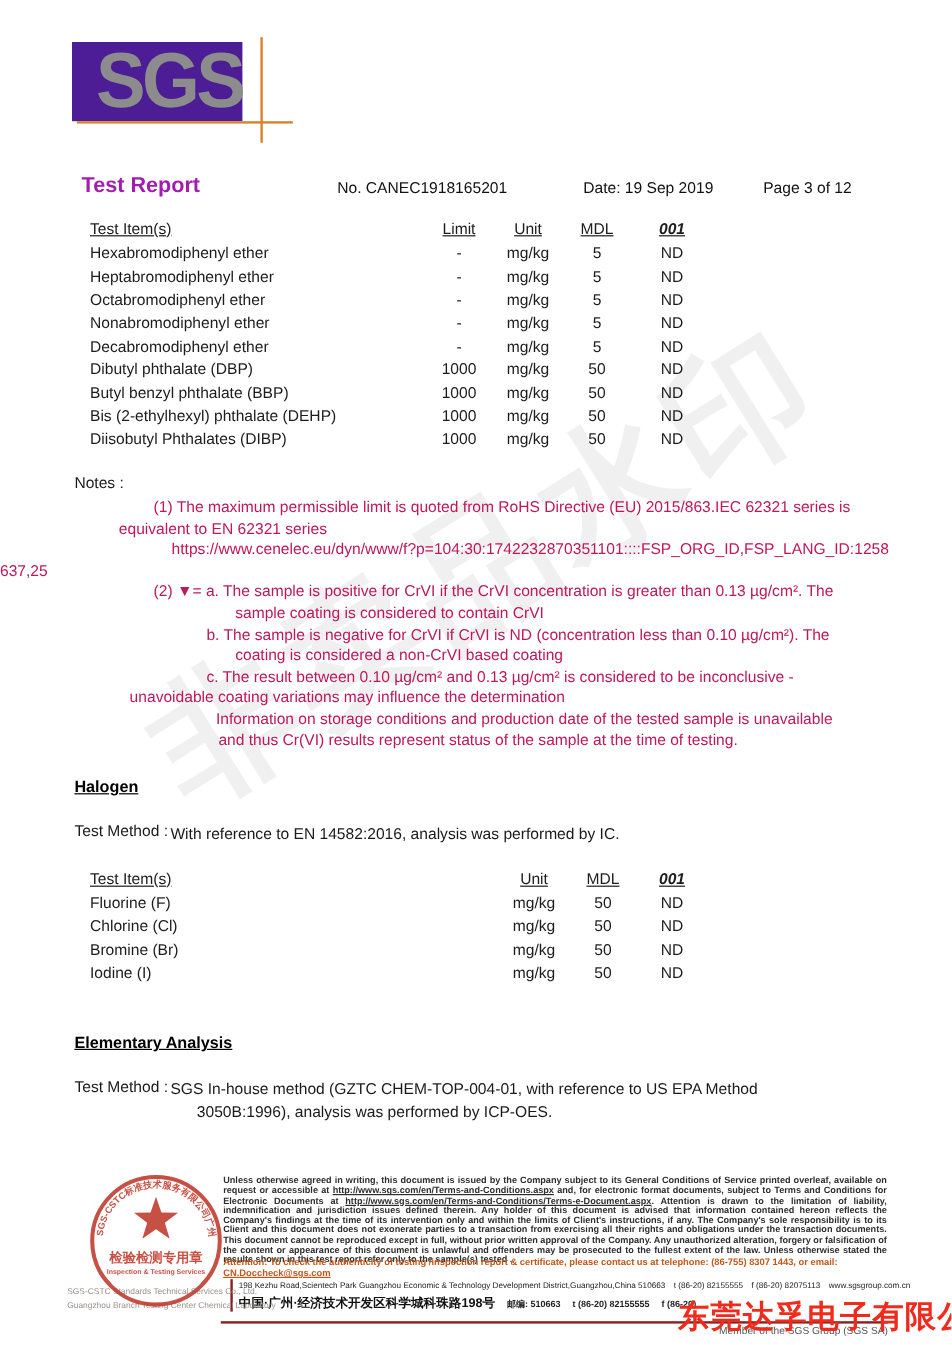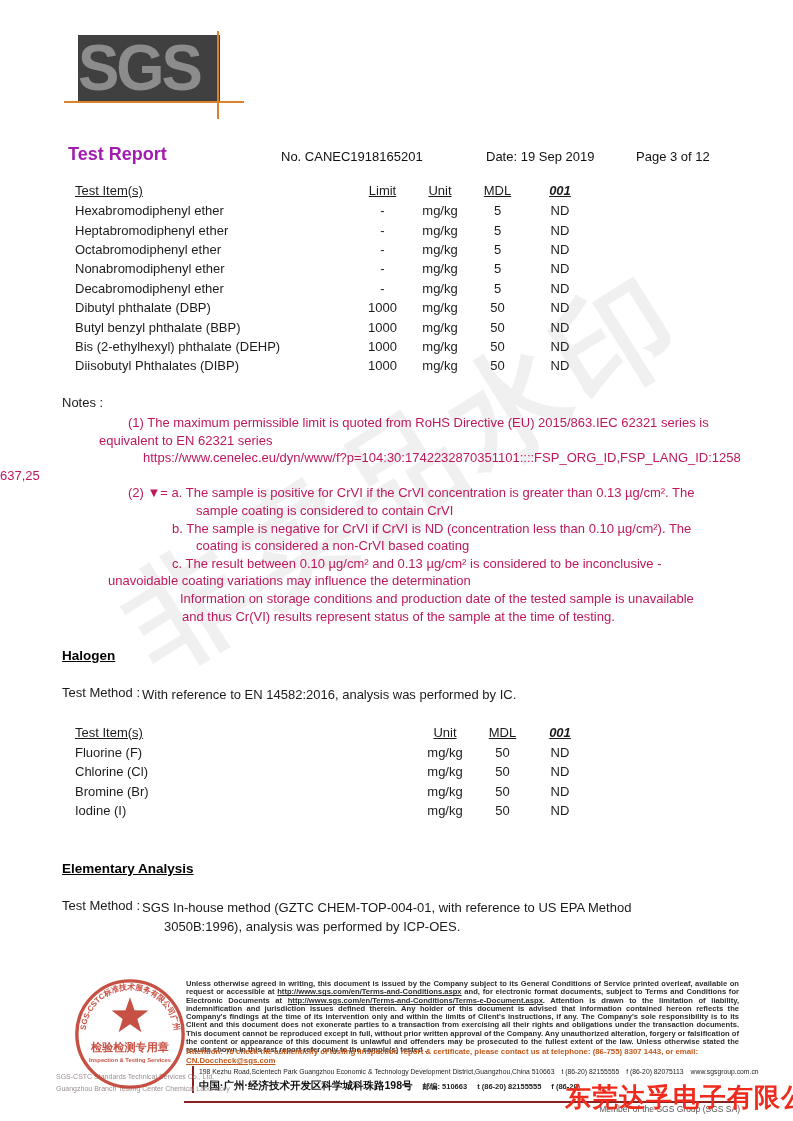--- a/index.html
+++ b/index.html
@@ -7,22 +7,22 @@
   body { font-family:"Liberation Sans","DejaVu Sans",sans-serif; color:#1a1a1a; }
   .page { position:relative; width:793px; height:1121px; background:#ffffff; overflow:hidden; margin:0 auto; }
   .abs { position:absolute; }
 
   
   .watermark { left:138px; top:560px; font-size:118px; font-weight:bold; letter-spacing:8px;
                color:rgba(60,60,60,0.08); white-space:nowrap; transform:rotate(-32deg);
                transform-origin:left center; z-index:1; pointer-events:none; }
 
   
-  .logo-box { left:78px; top:35px; width:142px; height:66px; background:#404040; z-index:2;
-              display:flex; align-items:center; justify-content:flex-start; }
+  .logo-box { left:60px; top:35px; width:142px; height:66px; background:#4c1d95; z-index:2;
+              display:flex; align-items:center; justify-content:flex-end; }
   .logo-text { font-size:62px; font-weight:bold; color:#8c8c8c; letter-spacing:-3px;
                transform:scaleY(1.05); line-height:1; }
   .logo-hline { left:64px; top:101px; width:180px; height:2px; background:#d9822b; z-index:3; }
   .logo-vline { left:217px; top:31px; width:2px; height:88px; background:#d9822b; z-index:3; }
 
   
   .doc-title { left:68px; top:144px; font-size:18px; font-weight:bold; color:#a21caf; z-index:2; }
   .hdr-item { top:149px; font-size:13px; color:#111; z-index:2; }
 
   

